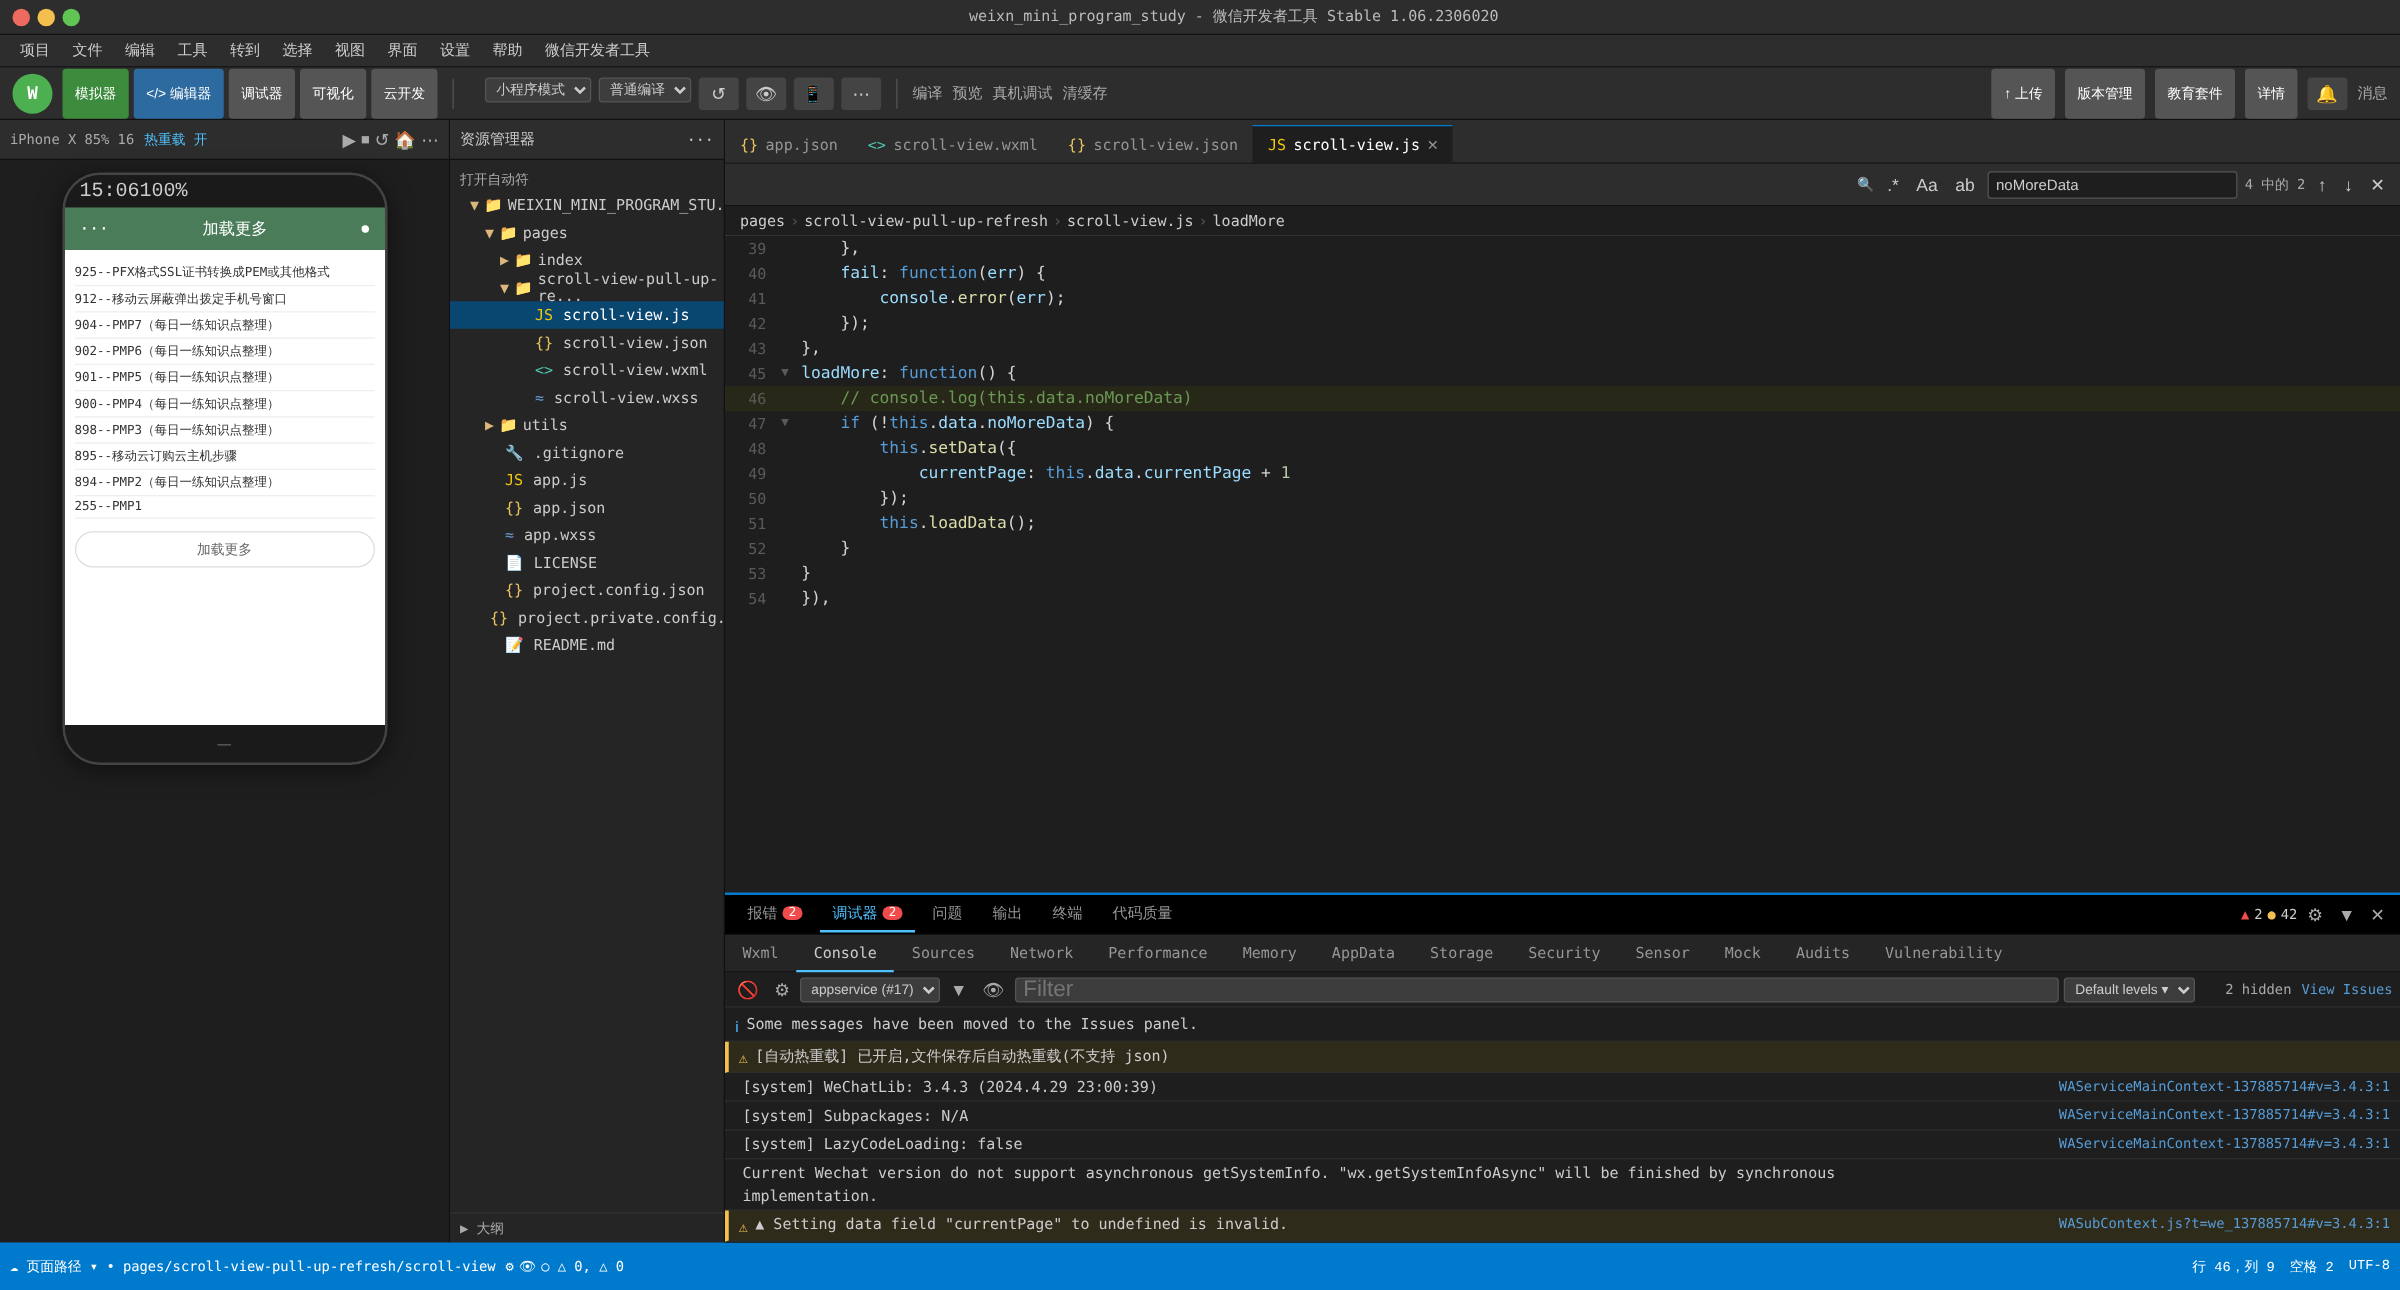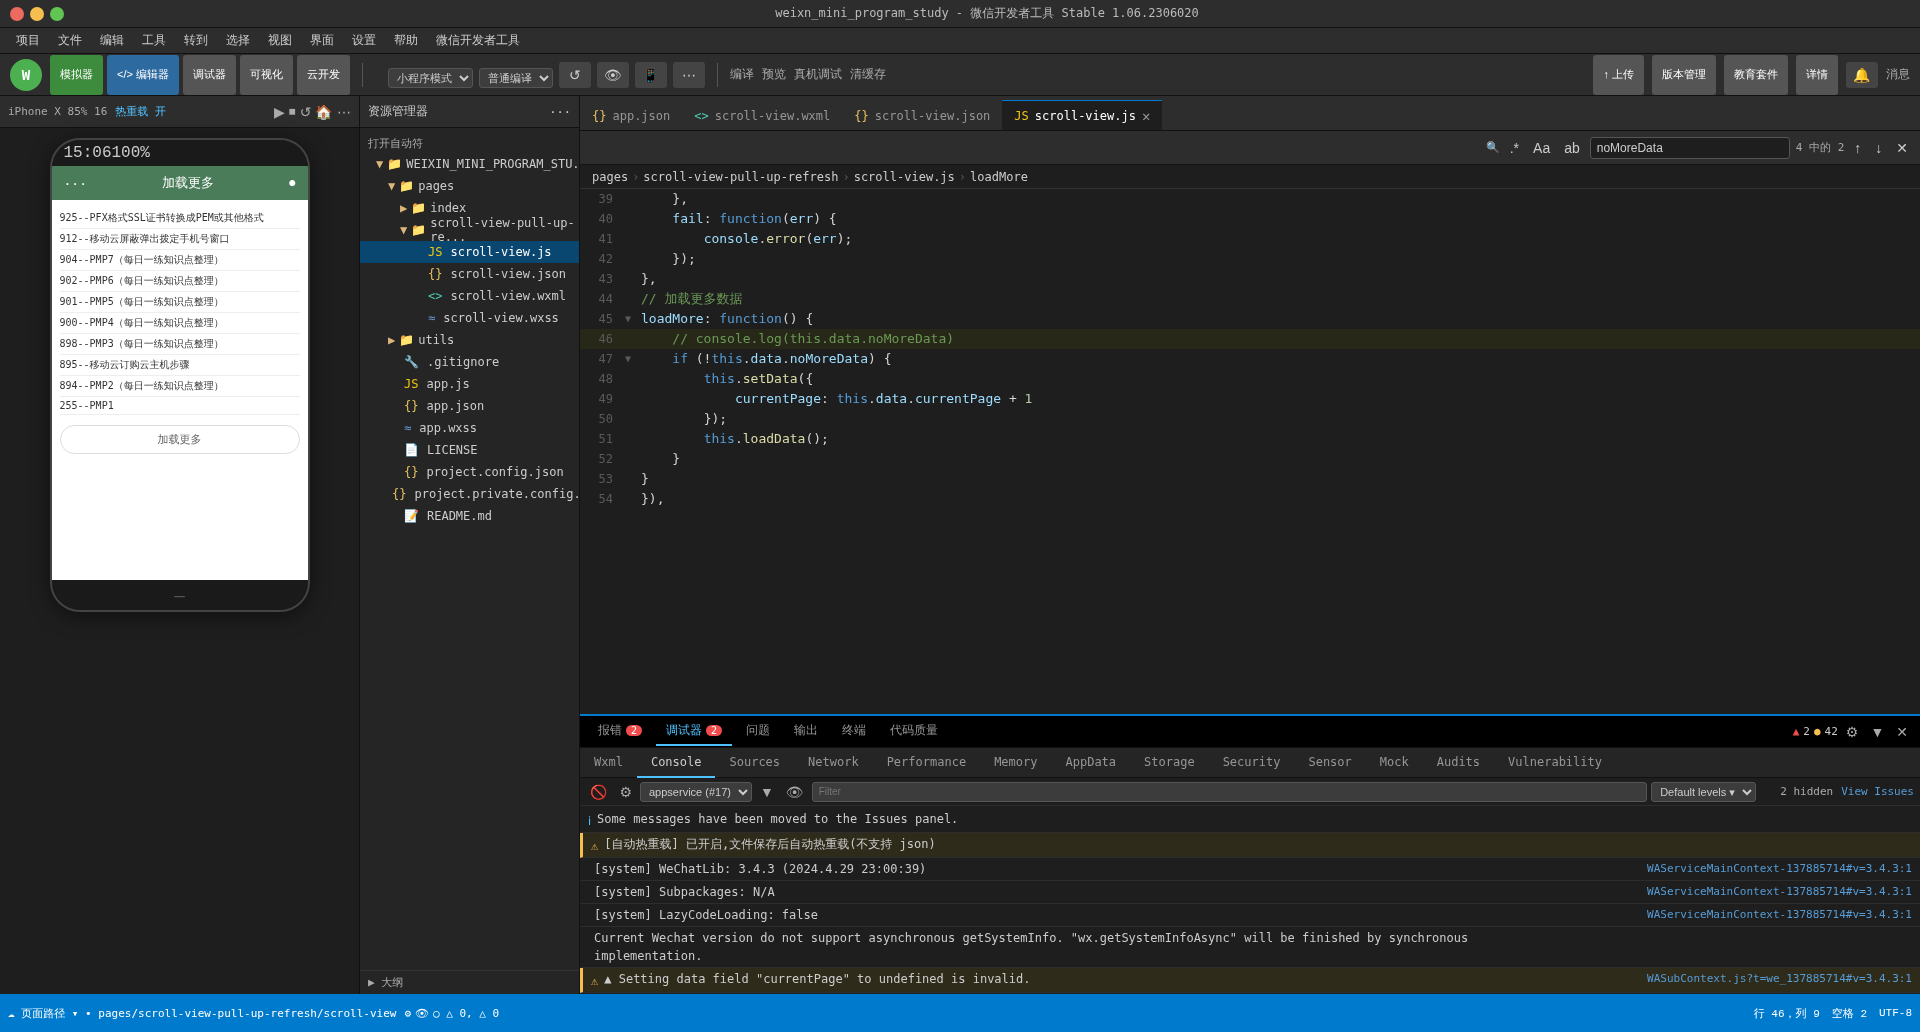--- a/index.html
+++ b/index.html
@@ -491,21 +491,21 @@
       border-bottom: 1px solid #2d2d2d;
       flex-shrink: 0;
     }
     .devtools-filter-input {
       flex: 1;
       height: 20px;
       background: #3c3c3c;
       border: 1px solid #555;
       border-radius: 3px;
       color: #ccc;
-      font-size: 10px;
+      font-size: 18px;
       padding: 0 6px;
     }
     .devtools-level-select {
       height: 20px;
       background: #3c3c3c;
       border: 1px solid #555;
       color: #ccc;
       font-size: 11px;
       padding: 0 4px;
       border-radius: 3px;
@@ -631,21 +631,21 @@
     <span>W</span>
   </div>
   <div class="toolbar-btn-group">
     <button class="toolbar-btn">模拟器</button>
     <button class="toolbar-btn blue">&lt;/&gt; 编辑器</button>
     <button class="toolbar-btn gray">调试器</button>
     <button class="toolbar-btn gray">可视化</button>
     <button class="toolbar-btn gray">云开发</button>
   </div>
   <div class="toolbar-separator"></div>
-  <div style="display:flex;align-items:flex-end;gap:6px;padding-left:13px;">
+  <div style="display:flex;align-items:flex-start;gap:6px;padding-left:13px;">
     <select class="sim-dropdown">
       <option>小程序模式</option>
     </select>
     <select class="sim-dropdown">
       <option>普通编译</option>
     </select>
     <button class="toolbar-icon-btn">↺</button>
     <button class="toolbar-icon-btn">👁</button>
     <button class="toolbar-icon-btn">📱</button>
     <button class="toolbar-icon-btn">⋯</button>
@@ -868,25 +868,20 @@
         <span class="line-num">42</span>
         <span class="code-fold"></span>
         <span class="line-content">    <span class="op">});</span></span>
       </div>
       <div class="code-line">
         <span class="line-num">43</span>
         <span class="code-fold"></span>
         <span class="line-content"><span class="op">},</span></span>
       </div>
       <div class="code-line">
-        <span class="line-num">44</span>
-        <span class="code-fold"></span>
-        <span class="line-content"><span class="comment">// 加载更多数据</span></span>
-      </div>
-      <div class="code-line">
         <span class="line-num">45</span>
         <span class="code-fold" style="cursor:pointer;color:#5a5a5a;">▼</span>
         <span class="line-content"><span class="prop">loadMore</span><span class="op">:</span> <span class="kw">function</span><span class="op">() {</span></span>
       </div>
       <div class="code-line highlight-line" style="background:rgba(100,100,0,0.15);">
         <span class="line-num">46</span>
         <span class="code-fold"></span>
         <span class="line-content"><span class="comment">    // console.log(this.data.noMoreData)</span></span>
       </div>
       <div class="code-line">

